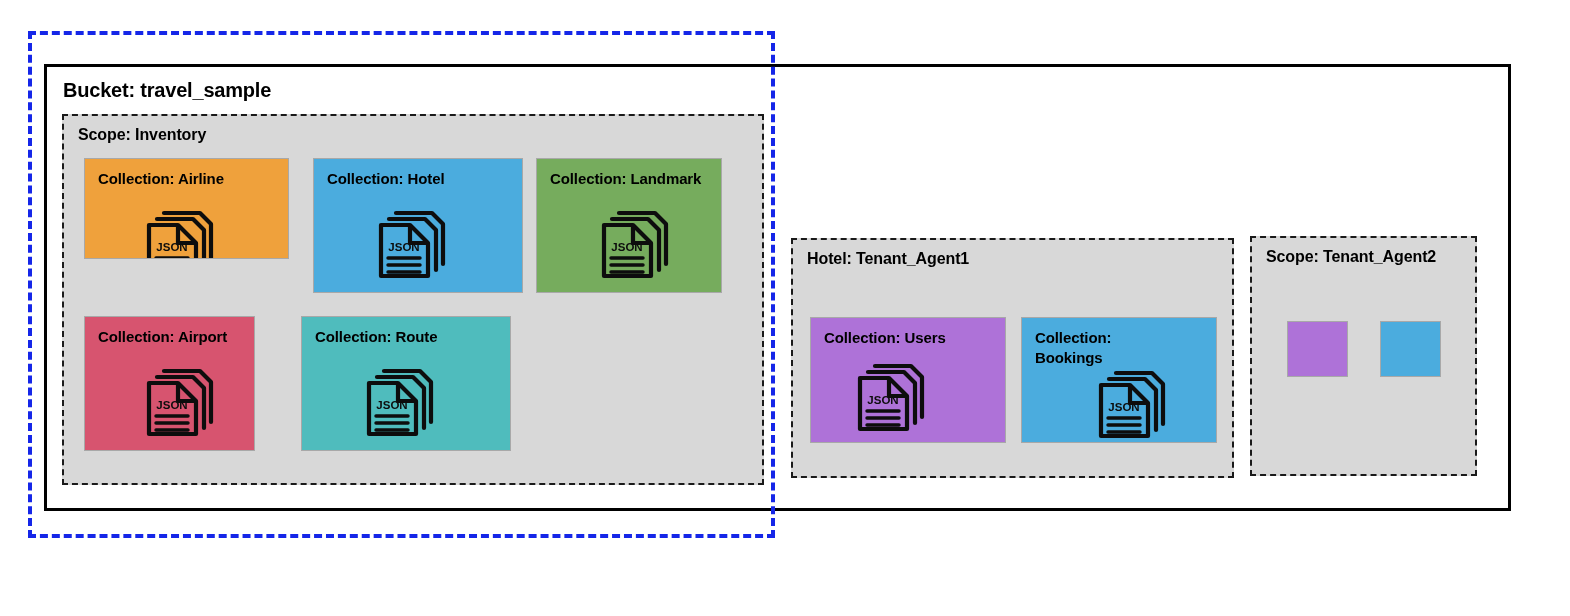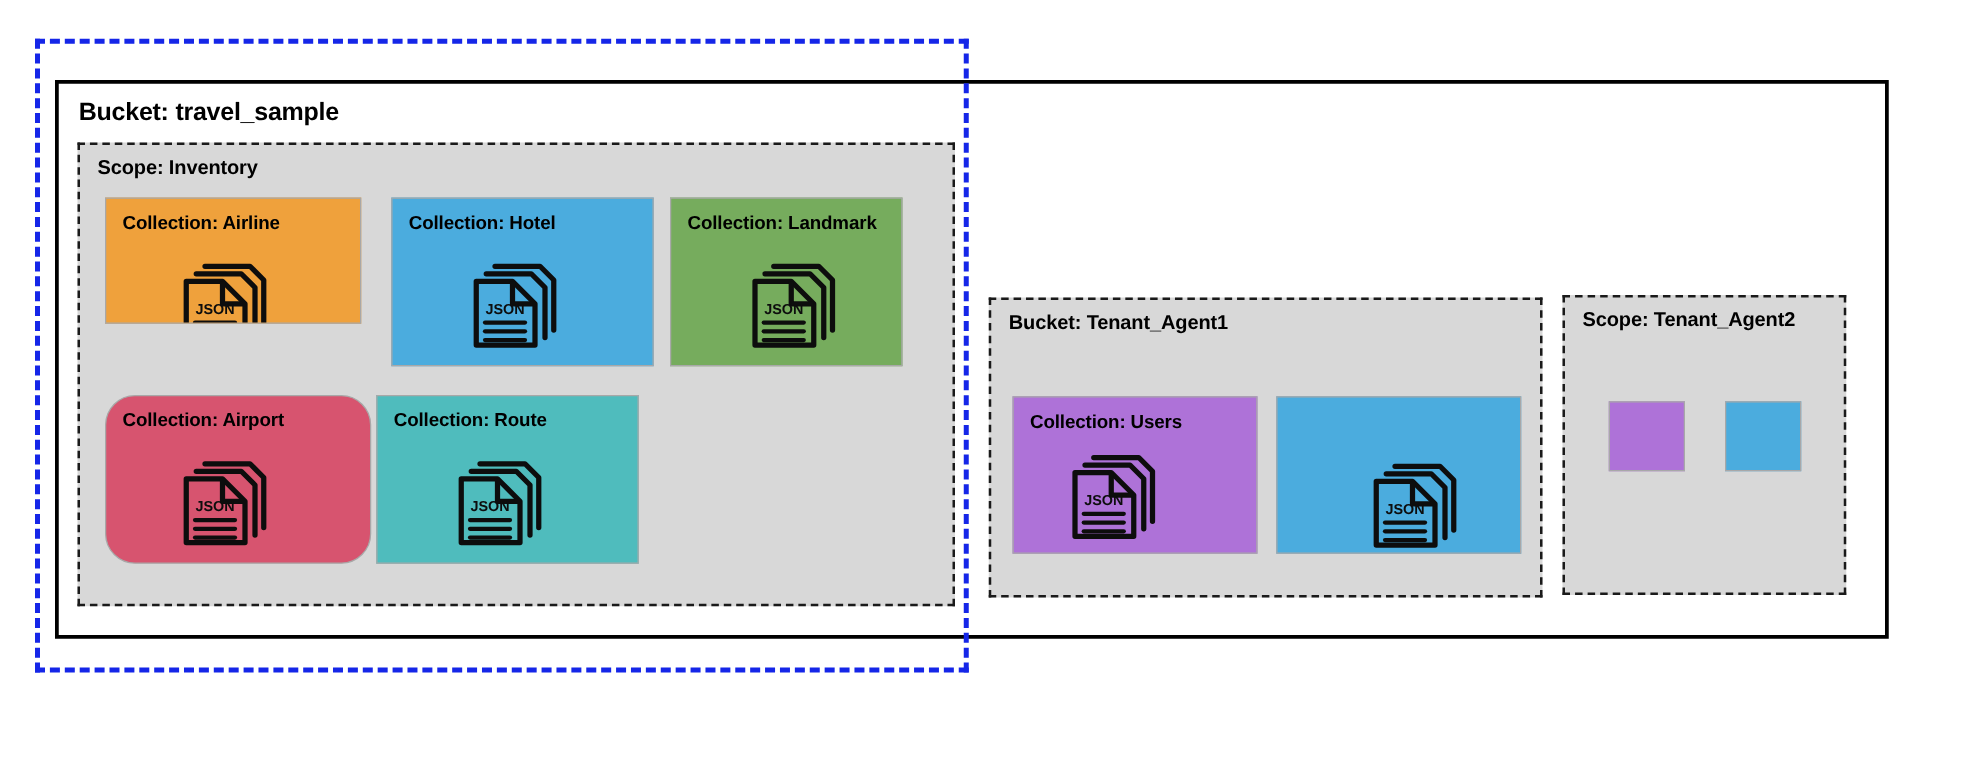--- a/index.html
+++ b/index.html
@@ -188,21 +188,21 @@
         <path d="M40 23 V41 H58" fill="none" stroke="#0d0d0d" stroke-width="4.2" stroke-linejoin="round"></path>
         <text x="34" y="49" font-family="&quot;Liberation Sans&quot;, sans-serif" font-size="11.5" font-weight="bold" fill="#0d0d0d" text-anchor="middle">JSON</text>
         <g stroke="#0d0d0d" stroke-width="3.4" stroke-linecap="round">
           <line x1="18" y1="56" x2="50" y2="56"></line>
           <line x1="18" y1="63" x2="50" y2="63"></line>
           <line x1="18" y1="70" x2="50" y2="70"></line>
         </g>
       </svg>
     </div>
 
-    <div class="collection" style="left:20px; top:200px; width:213px; height:135px; background:#d7546f;border-radius:24px;">
+    <div class="collection" style="left:20px; top:200px; width:171px; height:135px; background:#d7546f;">
       <div class="collection-title">Collection: Airport</div>
       <svg class="json-icon" style="left:53px; top:43px;" width="80" height="78" viewBox="0 0 80 78">
         <g fill="none" stroke="#0d0d0d" stroke-width="4.2" stroke-linejoin="round" stroke-linecap="round">
           <path d="M26 11 H62 L73 22 V62"></path>
           <path d="M19 17 H55 L66 28 V68"></path>
         </g>
         <path d="M11 23 H40 L58 41 V74 H11 Z" fill="none" stroke="#0d0d0d" stroke-width="4.2" stroke-linejoin="round"></path>
         <path d="M40 23 V41 H58" fill="none" stroke="#0d0d0d" stroke-width="4.2" stroke-linejoin="round"></path>
         <text x="34" y="49" font-family="&quot;Liberation Sans&quot;, sans-serif" font-size="11.5" font-weight="bold" fill="#0d0d0d" text-anchor="middle">JSON</text>
         <g stroke="#0d0d0d" stroke-width="3.4" stroke-linecap="round">
@@ -227,41 +227,42 @@
           <line x1="18" y1="56" x2="50" y2="56"></line>
           <line x1="18" y1="63" x2="50" y2="63"></line>
           <line x1="18" y1="70" x2="50" y2="70"></line>
         </g>
       </svg>
     </div>
   </div>
 
 
   <div class="scope scope-tenant1">
-    <div class="scope-title">Bucket: Tenant_Agent1</div>
+    <div class="scope-title">Hotel: Tenant_Agent1</div>
 
     <div class="collection" style="left:17px; top:77px; width:196px; height:126px; background:#ae72d8;">
       <div class="collection-title">Collection: Users</div>
       <svg class="json-icon" style="left:38px; top:37px;" width="80" height="78" viewBox="0 0 80 78">
         <g fill="none" stroke="#0d0d0d" stroke-width="4.2" stroke-linejoin="round" stroke-linecap="round">
           <path d="M26 11 H62 L73 22 V62"></path>
           <path d="M19 17 H55 L66 28 V68"></path>
         </g>
         <path d="M11 23 H40 L58 41 V74 H11 Z" fill="none" stroke="#0d0d0d" stroke-width="4.2" stroke-linejoin="round"></path>
         <path d="M40 23 V41 H58" fill="none" stroke="#0d0d0d" stroke-width="4.2" stroke-linejoin="round"></path>
         <text x="34" y="49" font-family="&quot;Liberation Sans&quot;, sans-serif" font-size="11.5" font-weight="bold" fill="#0d0d0d" text-anchor="middle">JSON</text>
         <g stroke="#0d0d0d" stroke-width="3.4" stroke-linecap="round">
           <line x1="18" y1="56" x2="50" y2="56"></line>
           <line x1="18" y1="63" x2="50" y2="63"></line>
           <line x1="18" y1="70" x2="50" y2="70"></line>
         </g>
       </svg>
     </div>
 
     <div class="collection" style="left:228px; top:77px; width:196px; height:126px; background:#4bacde;">
+      <div class="collection-title" style="right:82px;">Collection: Bookings</div>
       <svg class="json-icon" style="left:68px; top:44px;" width="80" height="78" viewBox="0 0 80 78">
         <g fill="none" stroke="#0d0d0d" stroke-width="4.2" stroke-linejoin="round" stroke-linecap="round">
           <path d="M26 11 H62 L73 22 V62"></path>
           <path d="M19 17 H55 L66 28 V68"></path>
         </g>
         <path d="M11 23 H40 L58 41 V74 H11 Z" fill="none" stroke="#0d0d0d" stroke-width="4.2" stroke-linejoin="round"></path>
         <path d="M40 23 V41 H58" fill="none" stroke="#0d0d0d" stroke-width="4.2" stroke-linejoin="round"></path>
         <text x="34" y="49" font-family="&quot;Liberation Sans&quot;, sans-serif" font-size="11.5" font-weight="bold" fill="#0d0d0d" text-anchor="middle">JSON</text>
         <g stroke="#0d0d0d" stroke-width="3.4" stroke-linecap="round">
           <line x1="18" y1="56" x2="50" y2="56"></line>

